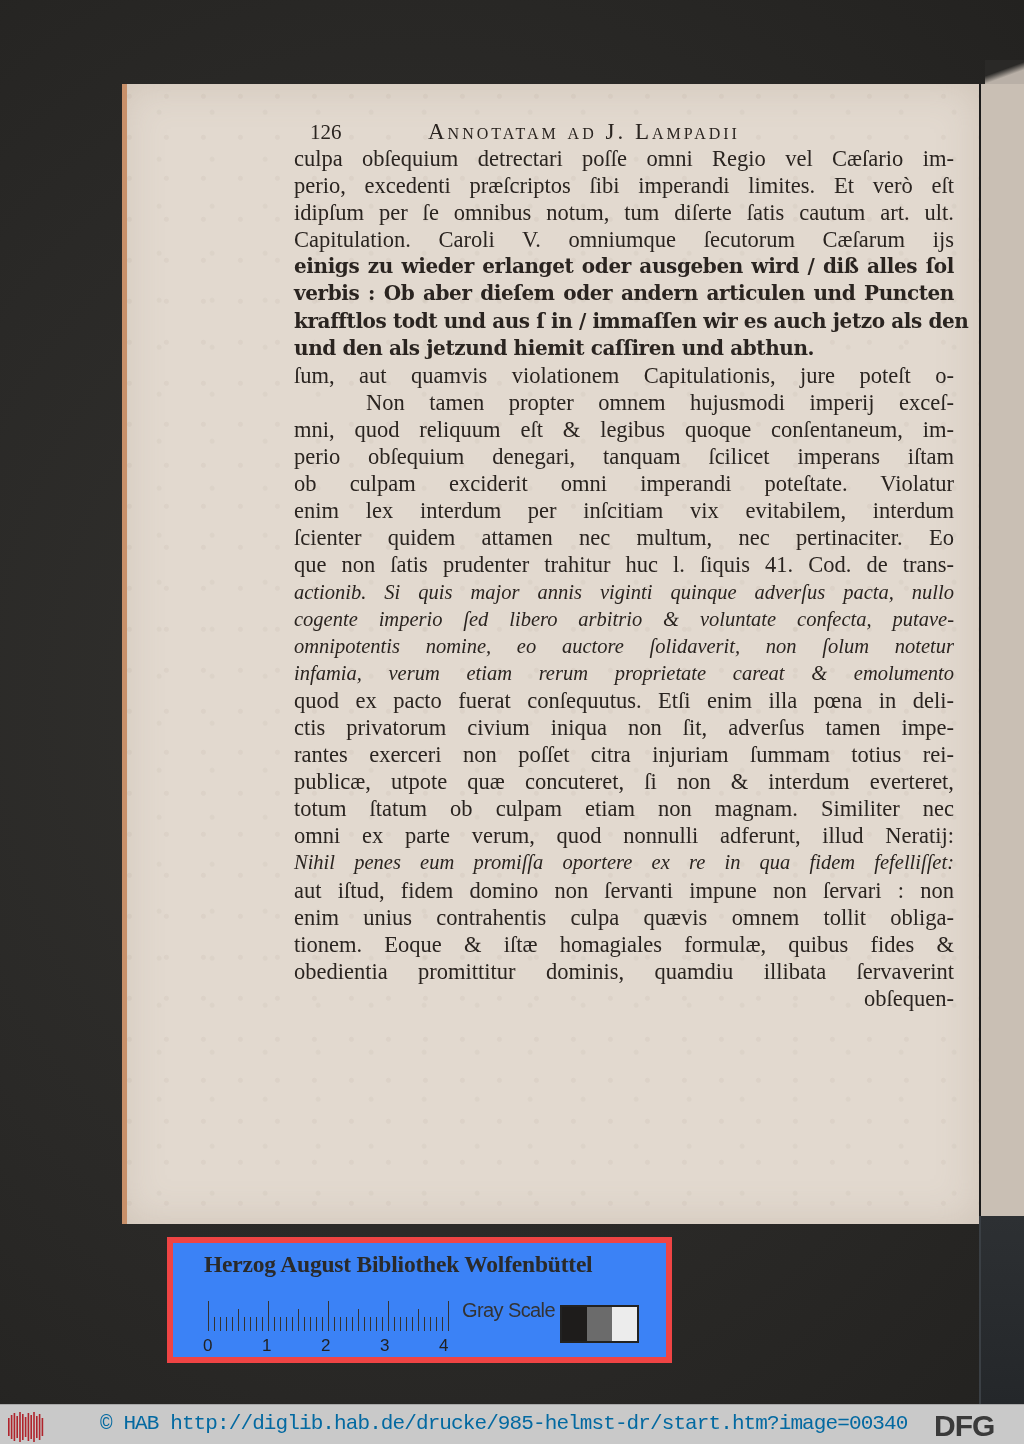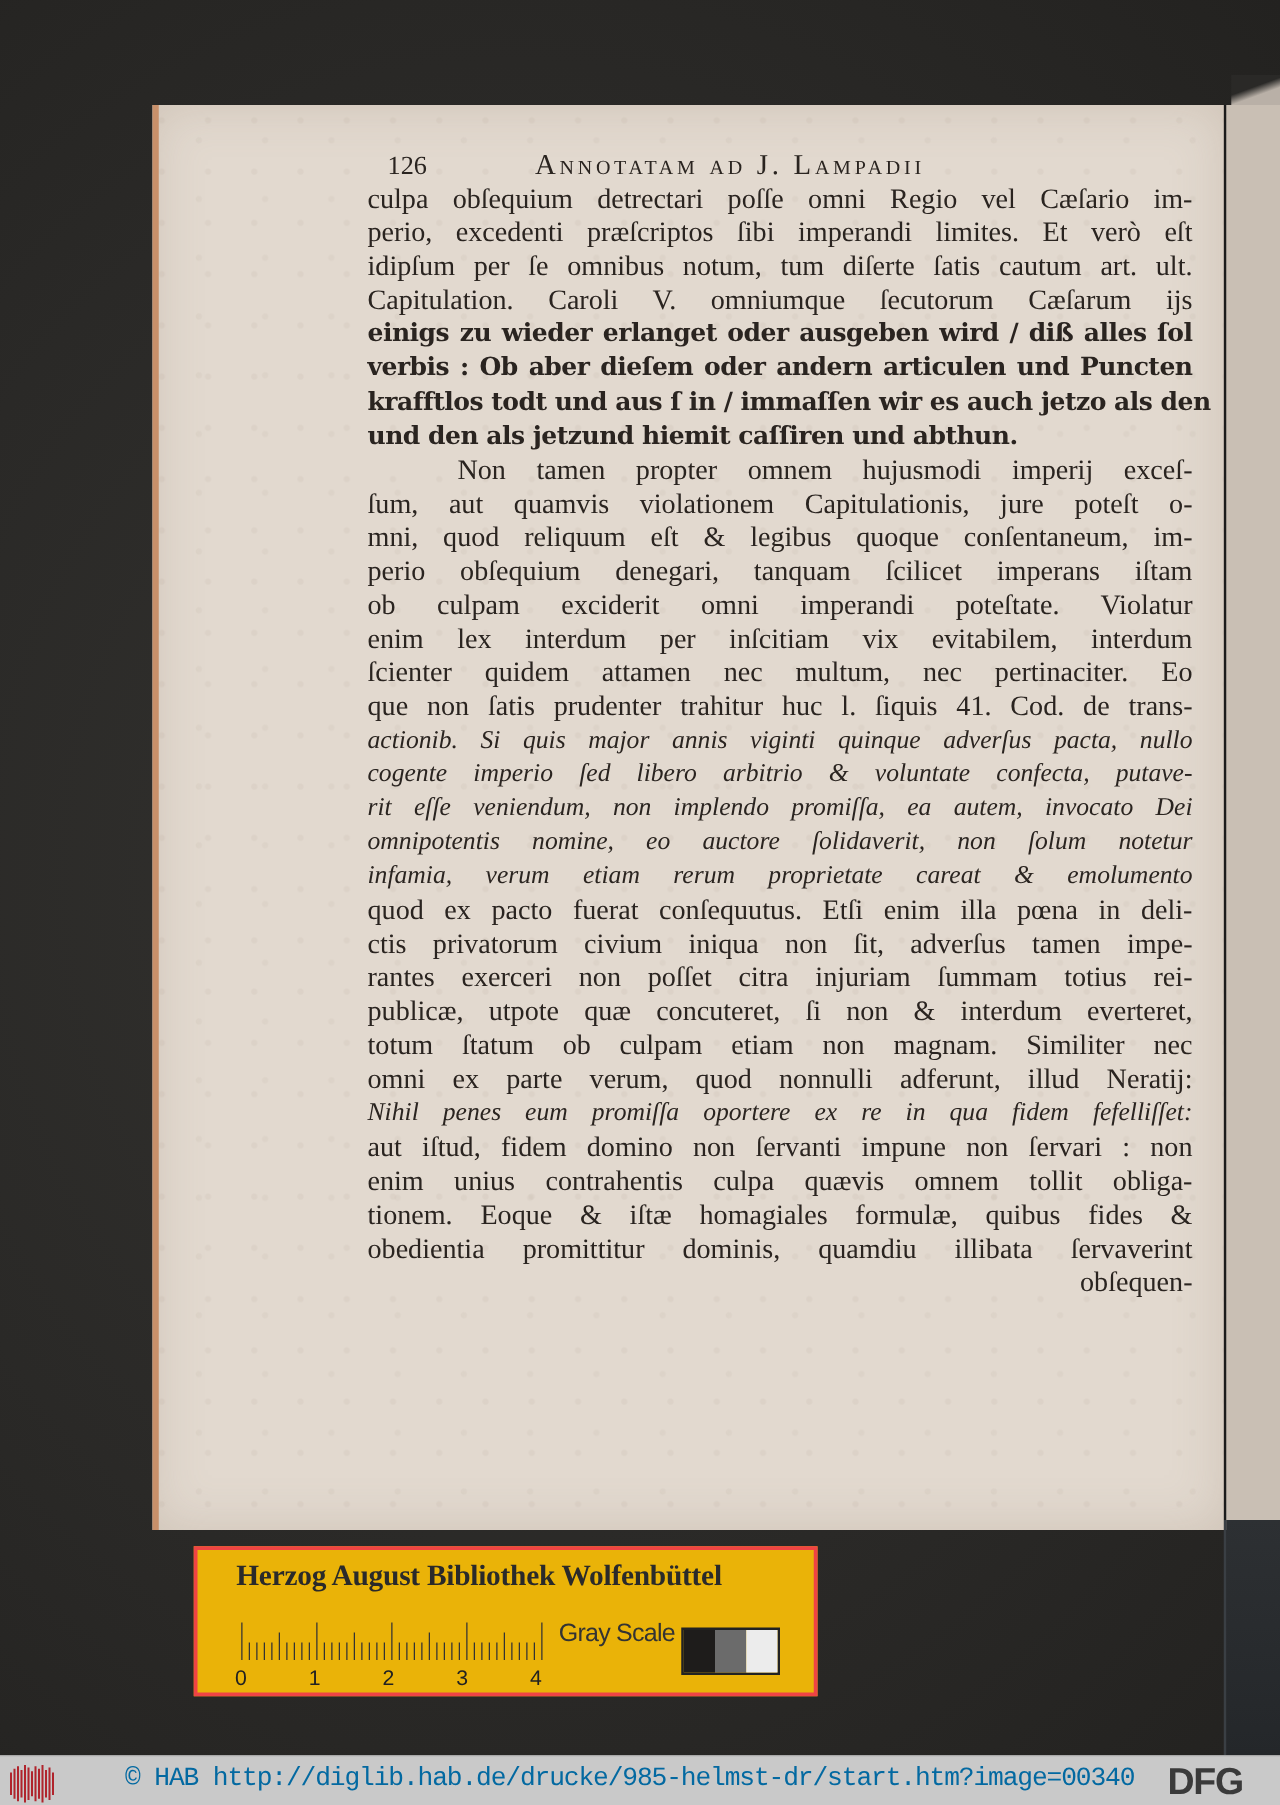--- a/index.html
+++ b/index.html
@@ -52,23 +52,23 @@
   .running-title { letter-spacing:3px; font-variant:small-caps; font-size:23px; }
   .line { white-space:nowrap; text-align:justify; text-align-last:justify; height:27.1px; }
   .line.last { text-align-last:left; }
   .line.right { text-align:right; text-align-last:right; }
   .indent { padding-left:72px; }
   .frak { font-family:"DejaVu Serif", serif; font-weight:bold; font-size:20px; letter-spacing:-0.4px; }
   .it { font-style:italic; font-size:20.5px; }
   .catchword { text-align:right; }
 
   .hab-card {
-    position:absolute; left:155px; top:1237px; width:493px; height:114px;
-    background:#eab308;
-    border:3px solid #ef4444;
+    position:absolute; left:167px; top:1237px; width:493px; height:114px;
+    background:#3b82f6;
+    border:6px solid #ef4444;
   }
   .hab-title {
     position:absolute; left:31px; top:8px;
     font-family:"Liberation Serif", serif; font-weight:bold; font-size:23.5px; color:#2a2a2a;
     letter-spacing:-0.2px;
   }
   .ruler {
     position:absolute; left:35px; top:58px; width:240px; height:30px;
   }
   .ruler .tick { position:absolute; bottom:0; width:1px; background:#333; }
@@ -123,31 +123,30 @@
   </div>
   <div id="lines">
       <div class="line">culpa obſequium detrectari poſſe omni Regio vel Cæſario im-</div>
       <div class="line">perio, excedenti præſcriptos ſibi imperandi limites. Et verò eſt</div>
       <div class="line">idipſum per ſe omnibus notum, tum diſerte ſatis cautum art. ult.</div>
       <div class="line">Capitulation. Caroli V. omniumque ſecutorum Cæſarum ijs</div>
       <div class="line frak">einigs zu wieder erlanget oder ausgeben wird / diß alles ſol</div>
       <div class="line frak">verbis : Ob aber dieſem oder andern articulen und Puncten</div>
       <div class="line frak">krafftlos todt und aus ſ in / immaſſen wir es auch jetzo als den</div>
       <div class="line frak last">und den als jetzund hiemit caſſiren und abthun.</div>
+      <div class="line">ſum, aut quamvis violationem Capitulationis, jure poteſt o-</div>
       <div class="line indent">Non tamen propter omnem hujusmodi imperij exceſ-</div>
-      <div class="line">ſum, aut quamvis violationem Capitulationis, jure poteſt o-</div>
       <div class="line">mni, quod reliquum eſt &amp; legibus quoque conſentaneum, im-</div>
       <div class="line">perio obſequium denegari, tanquam ſcilicet imperans iſtam</div>
       <div class="line">ob culpam exciderit omni imperandi poteſtate. Violatur</div>
       <div class="line">enim lex interdum per inſcitiam vix evitabilem, interdum</div>
       <div class="line">ſcienter quidem attamen nec multum, nec pertinaciter. Eo</div>
       <div class="line">que non ſatis prudenter trahitur huc l. ſiquis 41. Cod. de trans-</div>
       <div class="line it">actionib. Si quis major annis viginti quinque adverſus pacta, nullo</div>
       <div class="line it">cogente imperio ſed libero arbitrio &amp; voluntate confecta, putave-</div>
-      <div class="line it">rit eſſe veniendum, non implendo promiſſa, ea autem, invocato Dei</div>
       <div class="line it">omnipotentis nomine, eo auctore ſolidaverit, non ſolum notetur</div>
       <div class="line it">infamia, verum etiam rerum proprietate careat &amp; emolumento</div>
       <div class="line">quod ex pacto fuerat conſequutus. Etſi enim illa pœna in deli-</div>
       <div class="line">ctis privatorum civium iniqua non ſit, adverſus tamen impe-</div>
       <div class="line">rantes exerceri non poſſet citra injuriam ſummam totius rei-</div>
       <div class="line">publicæ, utpote quæ concuteret, ſi non &amp; interdum everteret,</div>
       <div class="line">totum ſtatum ob culpam etiam non magnam. Similiter nec</div>
       <div class="line">omni ex parte verum, quod nonnulli adferunt, illud Neratij:</div>
       <div class="line it">Nihil penes eum promiſſa oportere ex re in qua fidem fefelliſſet:</div>
       <div class="line">aut iſtud, fidem domino non ſervanti impune non ſervari : non</div>

